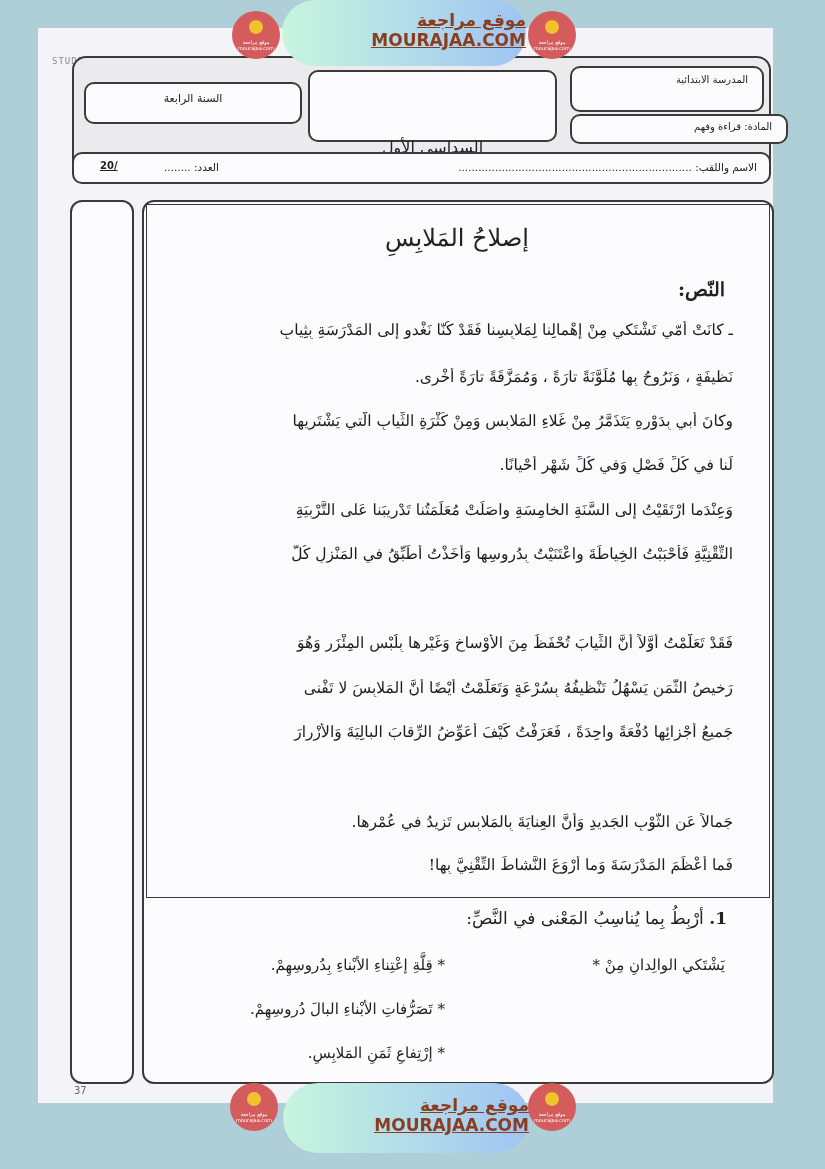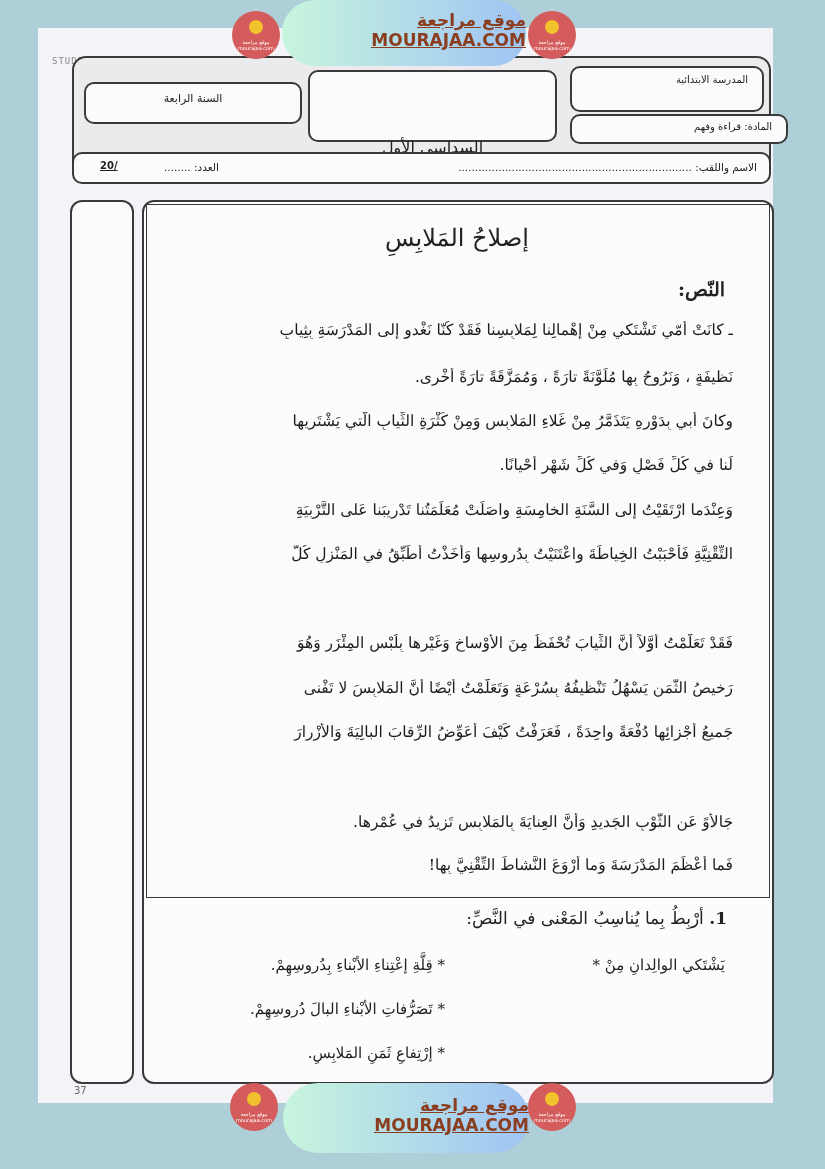--- a/index.html
+++ b/index.html
@@ -53,21 +53,21 @@
 
   <div class="body-line" style="top:293px;right:40px;left:116px;">ـ  كانَتْ أمّي تَشْتَكي مِنْ إهْمالِنا لِمَلابِسِنا فَقَدْ كُنّا نَغْدو إلى المَدْرَسَةِ بِثِيابٍ</div>
   <div class="body-line" style="top:340px;right:40px;left:116px;">نَظيفَةٍ ، وَنَرُوحُ بِها مُلَوَّنَةً تارَةً ، وَمُمَزَّقَةً تارَةً أُخْرى.</div>
   <div class="body-line" style="top:384px;right:40px;left:116px;">وكانَ أبي بِدَوْرِهِ يَتَذَمَّرُ مِنْ غَلاءِ المَلابِسِ وَمِنْ كَثْرَةِ الثِّيابِ الّتي يَشْتَريها</div>
   <div class="body-line" style="top:428px;right:40px;left:116px;">لَنا في كُلِّ فَصْلٍ وَفي كُلِّ شَهْرٍ أحْيانًا.</div>
   <div class="body-line" style="top:473px;right:40px;left:116px;">وَعِنْدَما ارْتَقَيْتُ إلى السَّنَةِ الخامِسَةِ واصَلَتْ مُعَلِّمَتُنا تَدْريبَنا عَلى التَّرْبِيَةِ</div>
   <div class="body-line" style="top:517px;right:40px;left:120px;">التِّقْنِيَّةِ فَأحْبَبْتُ الخِياطَةَ واعْتَنَيْتُ بِدُروسِها وَأخَذْتُ أطَبِّقُ في المَنْزِلِ كُلَّ</div>
   <div class="body-line" style="top:606px;right:40px;left:116px;">فَقَدْ تَعَلَّمْتُ أوَّلاً أنَّ الثِّيابَ تُحْفَظُ مِنَ الأوْساخِ وَغَيْرِها بِلُبْسِ المِئْزَرِ وَهُوَ</div>
   <div class="body-line" style="top:651px;right:40px;left:116px;">رَخيصُ الثَّمَنِ يَسْهُلُ تَنْظيفُهُ بِسُرْعَةٍ وَتَعَلَّمْتُ أيْضًا أنَّ المَلابِسَ لا تَفْنى</div>
   <div class="body-line" style="top:695px;right:40px;left:116px;">جَميعُ أجْزائِها دُفْعَةً واحِدَةً ، فَعَرَفْتُ كَيْفَ أعَوِّضُ الرِّقابَ البالِيَةَ وَالأزْرارَ</div>
-  <div class="body-line" style="top:785px;right:40px;left:116px;">جَالأوً عَنِ الثَّوْبِ الجَديدِ وَأنَّ العِنايَةَ بِالمَلابِسِ تَزيدُ في عُمْرِها.</div>
+  <div class="body-line" style="top:785px;right:40px;left:116px;">جَمالاً عَنِ الثَّوْبِ الجَديدِ وَأنَّ العِنايَةَ بِالمَلابِسِ تَزيدُ في عُمْرِها.</div>
   <div class="body-line" style="top:828px;right:40px;left:116px;">فَما أعْظَمَ المَدْرَسَةَ وَما أرْوَعَ النَّشاطَ التِّقْنِيَّ بِها!</div>
 
   <div class="txt" style="right:46px;top:880px;font-family:'DejaVu Serif',serif;font-size:17px;">
     <span style="font-weight:bold;">1.</span>
     <span>أرْبِطُ بِما يُناسِبُ المَعْنى في النَّصِّ:</span>
   </div>
   <div class="txt" style="right:48px;top:928px;font-family:'DejaVu Serif',serif;font-size:15px;">يَشْتَكي الوالِدانِ مِنْ *</div>
   <div class="txt" style="right:328px;top:928px;font-family:'DejaVu Serif',serif;font-size:15px;">* قِلَّةِ إعْتِناءِ الأبْناءِ بِدُروسِهِمْ.</div>
   <div class="txt" style="right:328px;top:972px;font-family:'DejaVu Serif',serif;font-size:15px;">* تَصَرُّفاتِ الأبْناءِ البالَ دُروسِهِمْ.</div>
   <div class="txt" style="right:328px;top:1016px;font-family:'DejaVu Serif',serif;font-size:15px;">* إرْتِفاعِ ثَمَنِ المَلابِسِ.</div>

